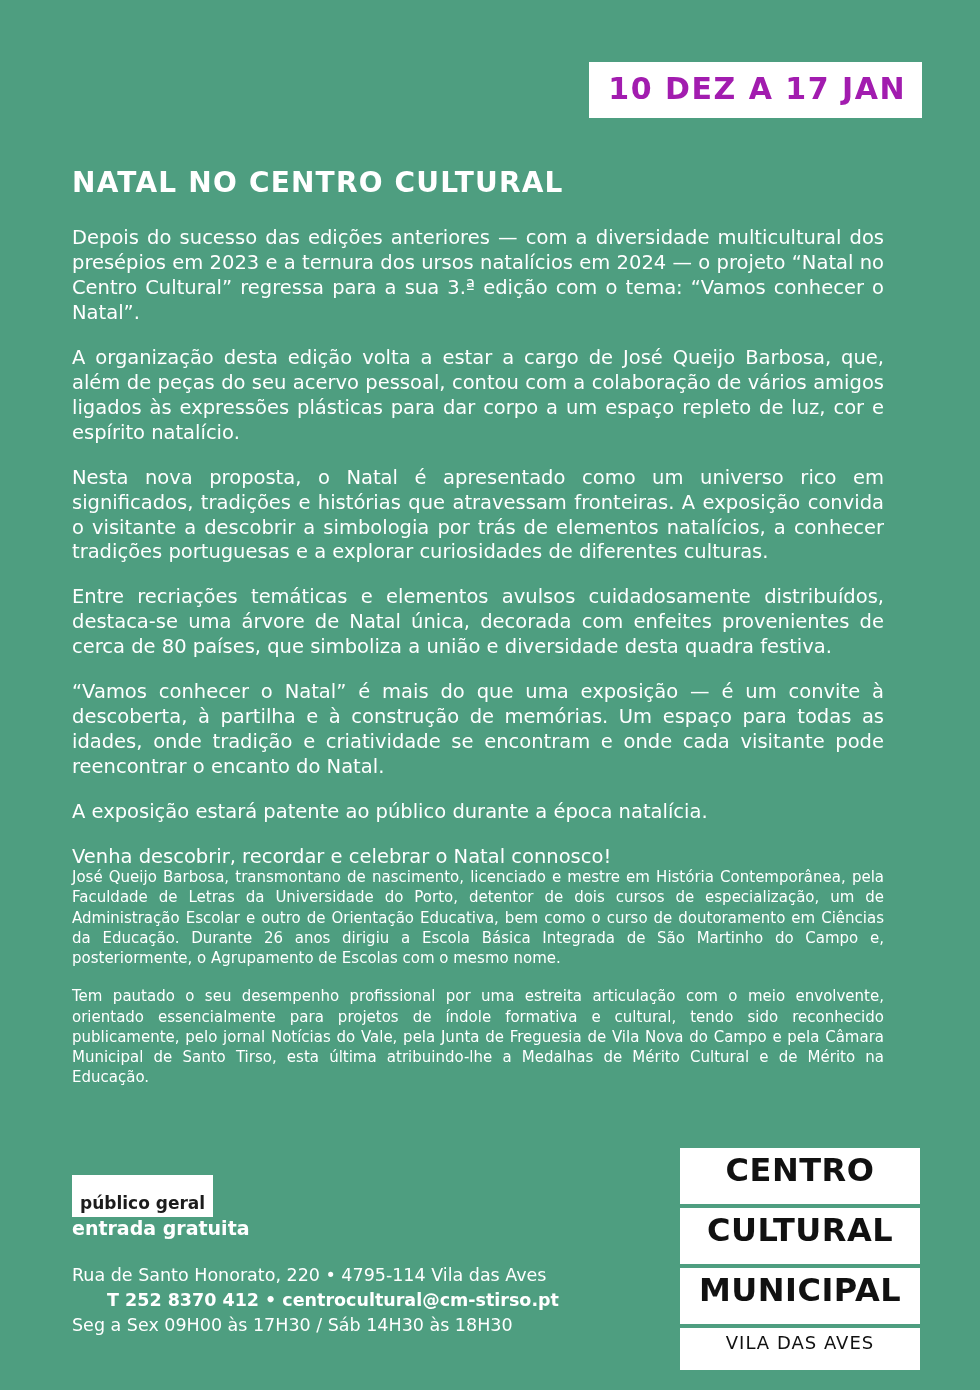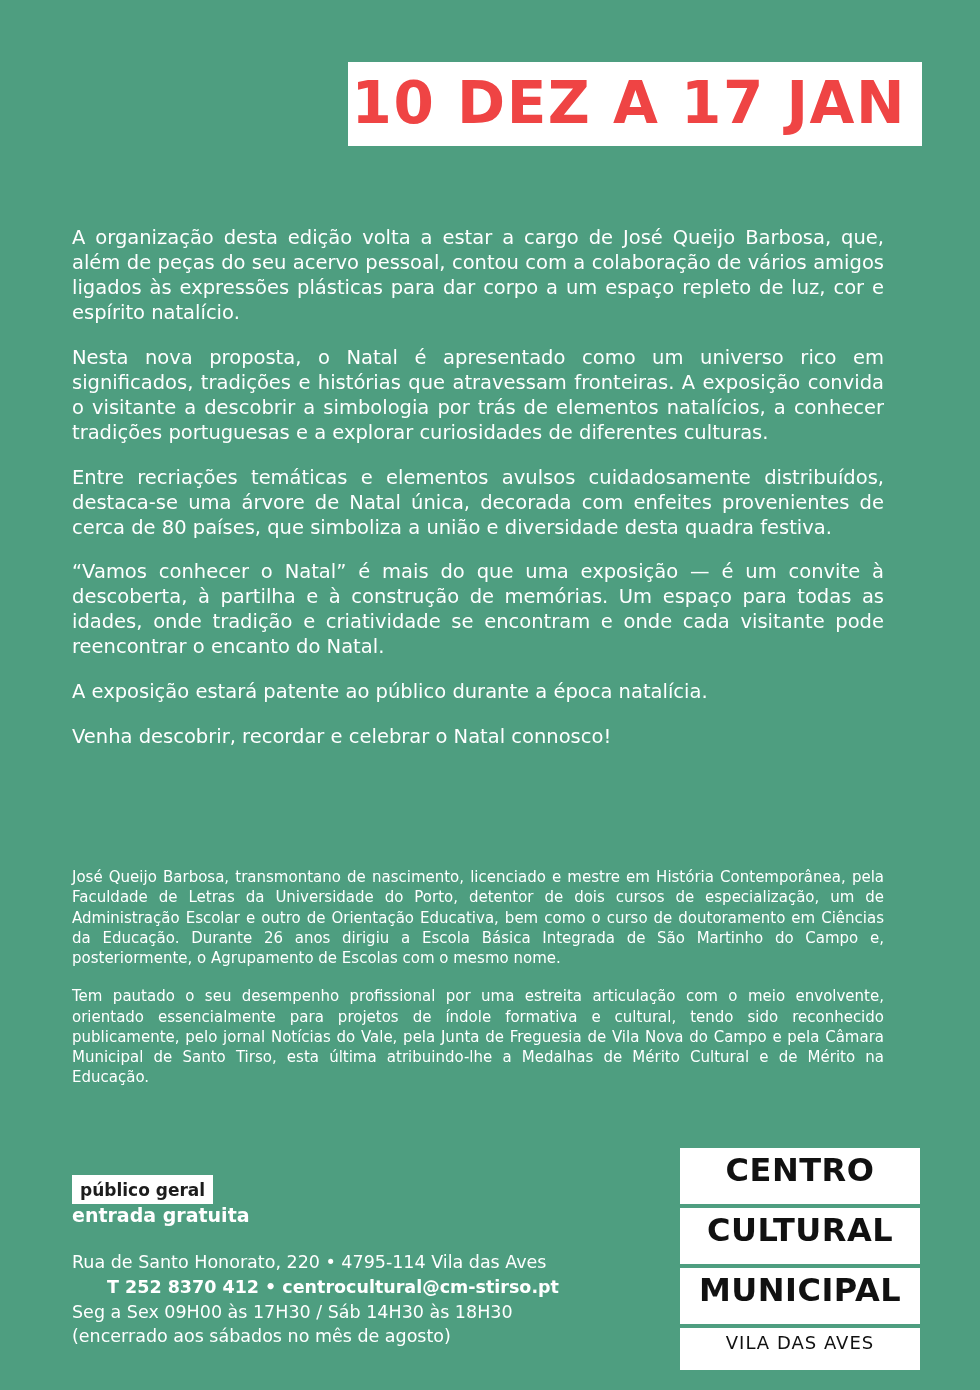--- a/index.html
+++ b/index.html
@@ -21,27 +21,27 @@
     height: 1390px;
     box-sizing: border-box;
   }
 
   
   .date-banner {
     position: absolute;
     top: 62px;
     right: 58px;
     background: #ffffff;
-    color: #ef4444;
+    color: #a21caf;
     font-family: "DejaVu Sans", sans-serif;
     font-weight: bold;
-    font-size: 58px;
+    font-size: 30px;
     letter-spacing: 1.5px;
     line-height: 1;
-    padding: 12px 16px 14px 4px;
+    padding: 12px 16px 14px 19px;
     white-space: nowrap;
   }
 
   
   .main-title {
     position: absolute;
     top: 166px;
     left: 72px;
     font-size: 28px;
     font-weight: bold;
@@ -95,21 +95,21 @@
     left: 72px;
     top: 1175px;
     width: 560px;
   }
   .tag-publico {
     display: inline-block;
     background: #ffffff;
     color: #1c1c1c;
     font-weight: bold;
     font-size: 17px;
-    padding: 7px 8px 4px 8px;
+    padding: 20px 8px 4px 8px;
     line-height: 1.05;
   }
   .tag-entrada {
     display: block;
     font-weight: bold;
     font-size: 19px;
     margin-top: 0;
     color: #ffffff;
   }
   .contact-block {
@@ -154,43 +154,44 @@
     margin-bottom: 0;
   }
 </style>
 </head>
 <body>
 
 <div class="poster">
 
   <div class="date-banner">10 DEZ A 17 JAN</div>
 
+  <div class="main-title">NATAL NO CENTRO CULTURAL</div>
 
   <div class="body-copy">
+    <p>Depois do sucesso das edições anteriores — com a diversidade multicultural dos presépios em 2023 e a ternura dos ursos natalícios em 2024 — o projeto “Natal no Centro Cultural” regressa para a sua 3.ª edição com o tema: “Vamos conhecer o Natal”.</p>
     <p>A organização desta edição volta a estar a cargo de José Queijo Barbosa, que, além de peças do seu acervo pessoal, contou com a colaboração de vários amigos ligados às expressões plásticas para dar corpo a um espaço repleto de luz, cor e espírito natalício.</p>
     <p>Nesta nova proposta, o Natal é apresentado como um universo rico em significados, tradições e histórias que atravessam fronteiras. A exposição convida o visitante a descobrir a simbologia por trás de elementos natalícios, a conhecer tradições portuguesas e a explorar curiosidades de diferentes culturas.</p>
     <p>Entre recriações temáticas e elementos avulsos cuidadosamente distribuídos, destaca-se uma árvore de Natal única, decorada com enfeites provenientes de cerca de 80 países, que simboliza a união e diversidade desta quadra festiva.</p>
     <p>“Vamos conhecer o Natal” é mais do que uma exposição — é um convite à descoberta, à partilha e à construção de memórias. Um espaço para todas as idades, onde tradição e criatividade se encontram e onde cada visitante pode reencontrar o encanto do Natal.</p>
     <p>A exposição estará patente ao público durante a época natalícia.</p>
     <p>Venha descobrir, recordar e celebrar o Natal connosco!</p>
   </div>
 
   <div class="bio-section">
     <p>José Queijo Barbosa, transmontano de nascimento, licenciado e mestre em História Contemporânea, pela Faculdade de Letras da Universidade do Porto, detentor de dois cursos de especialização, um de Administração Escolar e outro de Orientação Educativa, bem como o curso de doutoramento em Ciências da Educação. Durante 26 anos dirigiu a Escola Básica Integrada de São Martinho do Campo e, posteriormente, o Agrupamento de Escolas com o mesmo nome.</p>
     <p>Tem pautado o seu desempenho profissional por uma estreita articulação com o meio envolvente, orientado essencialmente para projetos de índole formativa e cultural, tendo sido reconhecido publicamente, pelo jornal Notícias do Vale, pela Junta de Freguesia de Vila Nova do Campo e pela Câmara Municipal de Santo Tirso, esta última atribuindo-lhe a Medalhas de Mérito Cultural e de Mérito na Educação.</p>
   </div>
 
   <div class="footer">
     <span class="tag-publico">público geral</span>
     <span class="tag-entrada">entrada gratuita</span>
     <div class="contact-block">
       <div class="contact-line">Rua de Santo Honorato, 220 • 4795-114 Vila das Aves</div>
       <div class="contact-line bold">T 252 8370 412 • centrocultural@cm-stirso.pt</div>
       <div class="contact-line">Seg a Sex 09H00 às 17H30 / Sáb 14H30 às 18H30</div>
-      <div class="contact-line">(encerrado aos sábados no mês de agosto)</div>
     </div>
   </div>
 
   <div class="logo">
     <span class="logo-row">CENTRO</span>
     <span class="logo-row">CULTURAL</span>
     <span class="logo-row">MUNICIPAL</span>
     <span class="logo-row last">VILA DAS AVES</span>
   </div>
 

